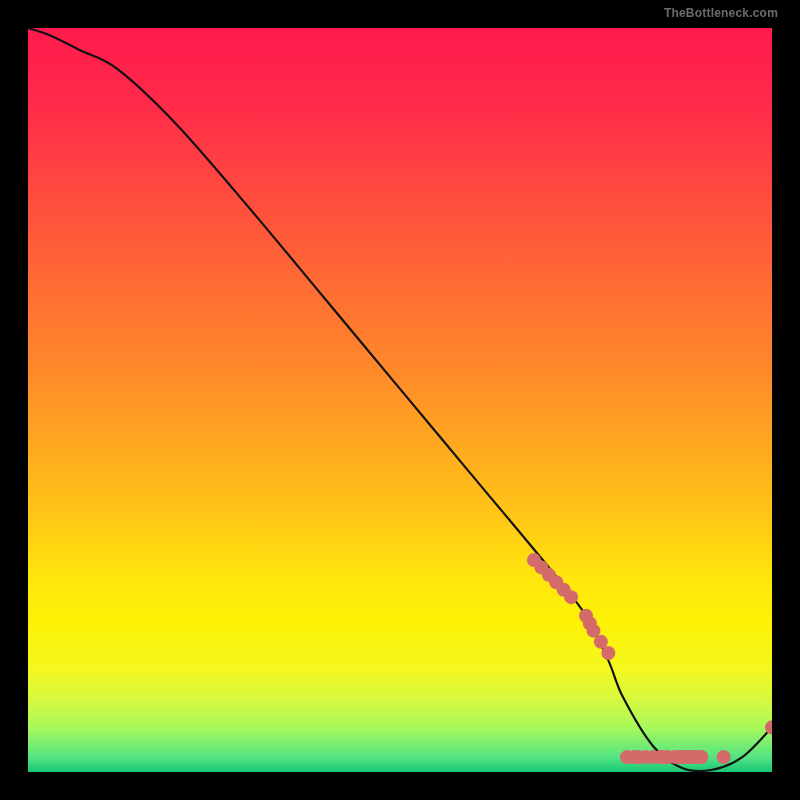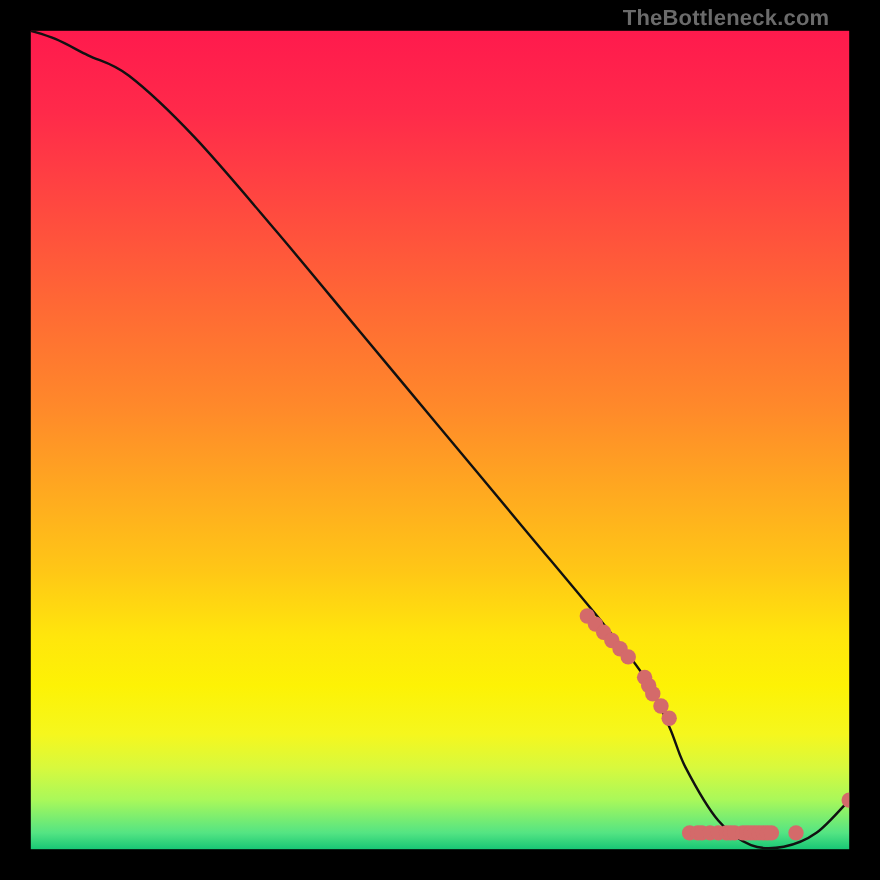--- a/index.html
+++ b/index.html
@@ -37,23 +37,23 @@
       #f5f71e 86%,
       #d8f93d 90%,
       #a9f85a 94%,
       #54e483 98%,
       #18c775 100%
     );
   }
   .attribution {
     position: absolute;
     top: 6px;
-    right: 46px;
+    right: 22px;
     font-family: Arial, Helvetica, sans-serif;
-    font-size: 20px;
+    font-size: 12px;
     font-weight: bold;
     color: #6b6b6b;
     letter-spacing: 0.2px;
     margin-left: 20px;
   }
   svg.overlay {
     position: absolute;
     left: 0;
     top: 0;
     width: 744px;

